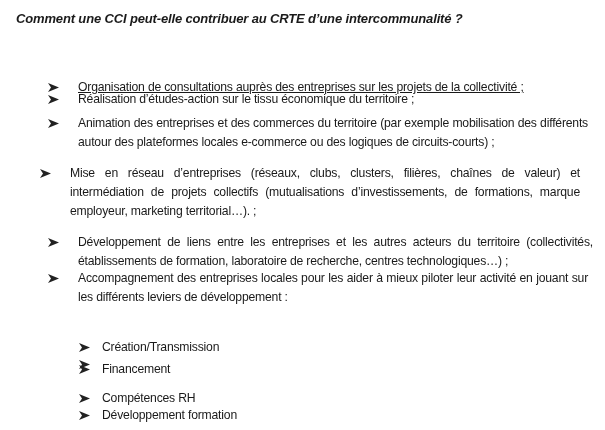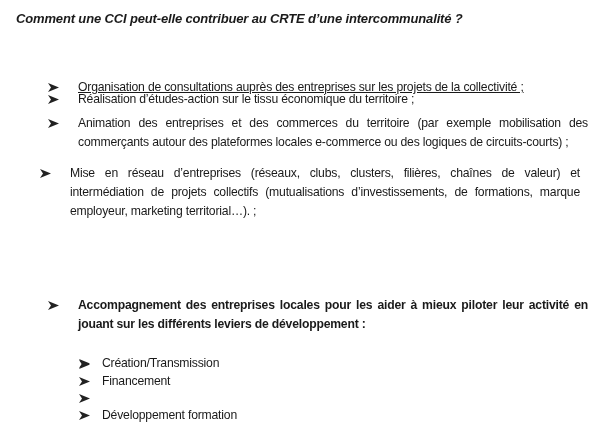--- a/index.html
+++ b/index.html
@@ -104,71 +104,80 @@
     </span>
     <span class="text">Organisation de consultations auprès des entreprises sur les projets de la collectivité ;</span>
   </div>
 
   <div class="item justify" style="left:48px; top:114px; width:540px;">
     <span class="arrow">
       <svg width="11" height="9" viewBox="0 0 11 9">
           <path d="M0 0 L11 4.5 L0 9 L3 4.5 Z" fill="#222"></path>
         </svg>
     </span>
-    <span class="text">Animation des entreprises et des commerces du territoire (par exemple mobilisation des commerçants autour des plateformes locales e-commerce ou des logiques de circuits-courts) ;</span>
+    <span class="text">Animation des entreprises et des commerces du territoire (par exemple mobilisation des différents autour des plateformes locales e-commerce ou des logiques de circuits-courts) ;</span>
   </div>
 
   <div class="item justify" style="left:40px; top:164px; width:540px;">
     <span class="arrow">
       <svg width="11" height="9" viewBox="0 0 11 9">
           <path d="M0 0 L11 4.5 L0 9 L3 4.5 Z" fill="#222"></path>
         </svg>
     </span>
     <span class="text">Mise en réseau d’entreprises (réseaux, clubs, clusters, filières, chaînes de valeur) et intermédiation de projets collectifs (mutualisations d’investissements, de formations, marque employeur, marketing territorial…). ;</span>
   </div>
 
+  <div class="item justify" style="left:48px; top:233px; width:545px;">
+    <span class="arrow">
+      <svg width="11" height="9" viewBox="0 0 11 9">
+          <path d="M0 0 L11 4.5 L0 9 L3 4.5 Z" fill="#222"></path>
+        </svg>
+    </span>
+    <span class="text">Développement de liens entre les entreprises et les autres acteurs du territoire (collectivités, établissements de formation, laboratoire de recherche, centres technologiques…) ;</span>
+  </div>
 
-  <div class="item justify" style="left:48px; top:296px; width:540px;font-weight:bold;">
+  <div class="item justify" style="left:48px; top:269px; width:540px;">
     <span class="arrow">
       <svg width="11" height="9" viewBox="0 0 11 9">
           <path d="M0 0 L11 4.5 L0 9 L3 4.5 Z" fill="#222"></path>
         </svg>
     </span>
     <span class="text">Accompagnement des entreprises locales pour les aider à mieux piloter leur activité en jouant sur les différents leviers de développement :</span>
   </div>
 
-  <div class="sub" style="top:339px;margin-top:16px;">
+  <div class="sub" style="top:339px;">
     <span class="arrow">
       <svg width="11" height="9" viewBox="0 0 11 9">
           <path d="M0 0 L11 4.5 L0 9 L3 4.5 Z" fill="#222"></path>
         </svg>
     </span>
     <span class="text">Création/Transmission</span>
   </div>
   <div class="sub" style="top:356px;">
     <span class="arrow">
       <svg width="11" height="9" viewBox="0 0 11 9">
           <path d="M0 0 L11 4.5 L0 9 L3 4.5 Z" fill="#222"></path>
         </svg>
     </span>
   </div>
-  <div class="sub" style="top:373px;">
+  <div class="sub" style="top:361px;">
     <span class="arrow">
       <svg width="11" height="9" viewBox="0 0 11 9">
           <path d="M0 0 L11 4.5 L0 9 L3 4.5 Z" fill="#222"></path>
         </svg>
     </span>
     <span class="text">Financement</span>
   </div>
   <div class="sub" style="top:390px;">
     <span class="arrow">
       <svg width="11" height="9" viewBox="0 0 11 9">
           <path d="M0 0 L11 4.5 L0 9 L3 4.5 Z" fill="#222"></path>
         </svg>
     </span>
+    <span class="text">Compétences RH</span>
   </div>
   <div class="sub" style="top:407px;">
     <span class="arrow">
       <svg width="11" height="9" viewBox="0 0 11 9">
           <path d="M0 0 L11 4.5 L0 9 L3 4.5 Z" fill="#222"></path>
         </svg>
     </span>
     <span class="text">Développement formation</span>
   </div>
 

